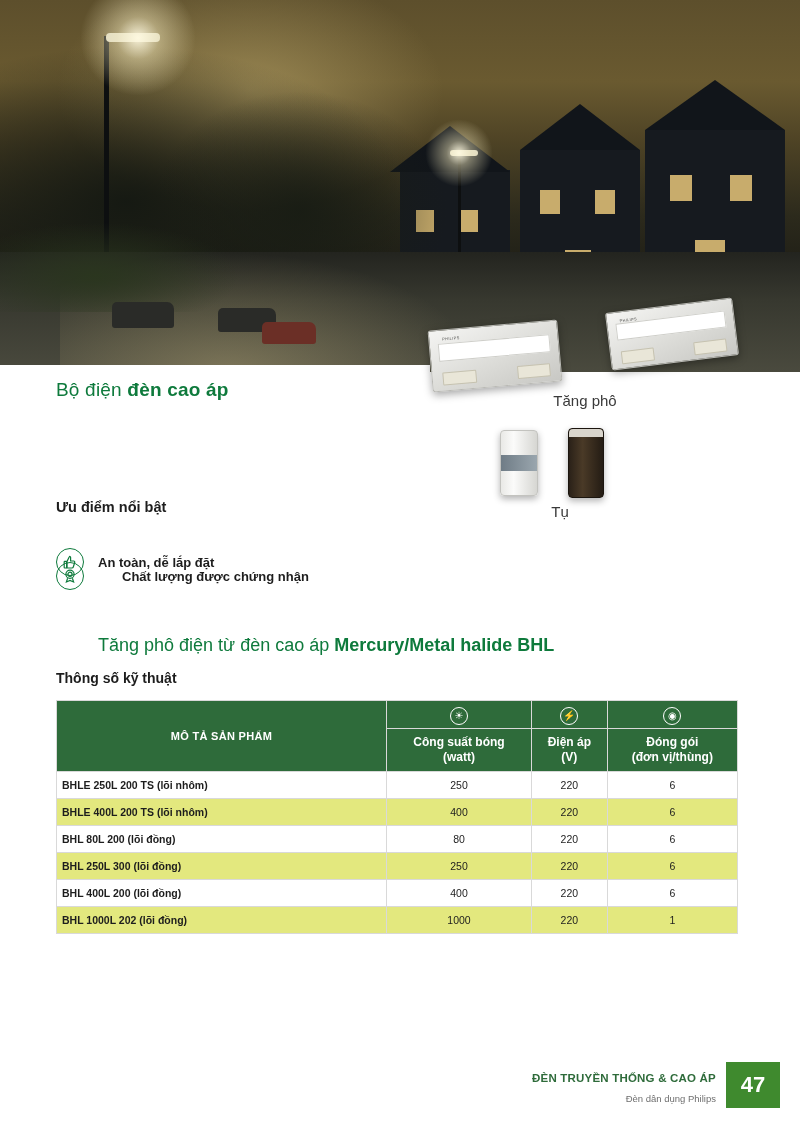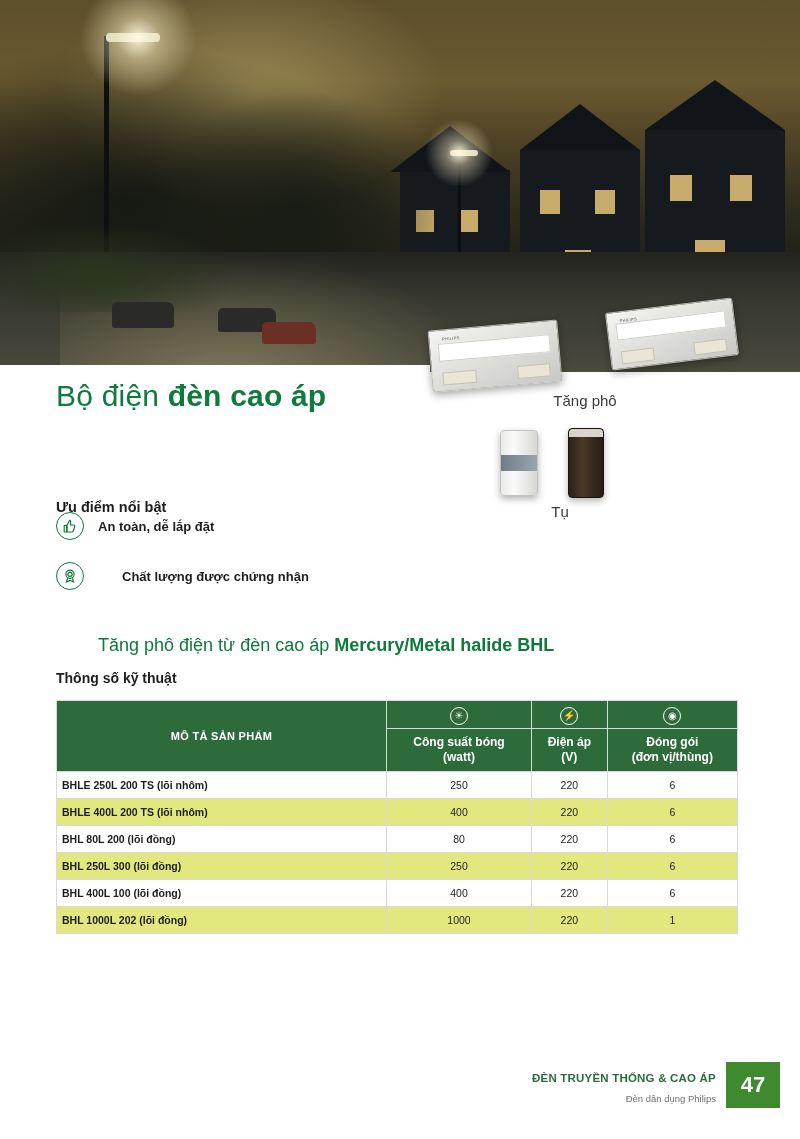--- a/index.html
+++ b/index.html
@@ -133,21 +133,21 @@
   .photo-caption {
     position: absolute;
     font-size: 15px;
     color: #3a3a3a;
     text-align: center;
   }
 
   
   .main-title {
     position: absolute; left: 56px; top: 379px;
-    font-size: 30px; color: #0e7a3c; letter-spacing: .2px;
+    font-size: 19px; color: #0e7a3c; letter-spacing: .2px;
   }
   .main-title b { font-weight: bold; }
   .main-title span.light { font-weight: normal; }
 
   .section-heading {
     position: absolute; left: 56px; top: 487px;
     font-size: 14.5px; font-weight: bold; color: #1d1d1d; margin-top: 12px;
   }
 
   .benefit {
@@ -307,21 +307,21 @@
 
   <div class="photo-caption" style="left:505px; top:503px; width:110px;">Tụ</div>
 </div>
 
 <div class="main-title">
   <span class="light">Bộ điện </span><b>đèn cao áp</b>
 </div>
 
 <div class="section-heading">Ưu điểm nổi bật</div>
 
-<div class="benefit" style="top:512px;">
+<div class="benefit" style="top:548px;">
   <span class="benefit-icon">
     <svg width="16" height="16" viewBox="0 0 16 16" fill="none" stroke="#0e7a3c" stroke-width="1.2">
       <path d="M5 14V7.5l2.2-4.6c.3-.7 1.4-.5 1.4.3V7h3.1c.8 0 1.3.8 1 1.5L11.3 13c-.2.6-.8 1-1.4 1H5z"></path>
       <rect x="2.2" y="7.4" width="2.4" height="6.6" rx=".5"></rect>
     </svg>
   </span>
   <span class="benefit-text">An toàn, dễ lắp đặt</span>
 </div>
 
 <div class="benefit" style="top:562px;gap:38px;">
@@ -388,21 +388,21 @@
       <td class="num">220</td>
       <td class="num">6</td>
     </tr>
     <tr class="alt">
       <td class="desc">BHL 250L 300 (lõi đồng)</td>
       <td class="num">250</td>
       <td class="num">220</td>
       <td class="num">6</td>
     </tr>
     <tr class="plain">
-      <td class="desc">BHL 400L 100 (lõi đồng)</td>
+      <td class="desc">BHL 400L 200 (lõi đồng)</td>
       <td class="num">400</td>
       <td class="num">220</td>
       <td class="num">6</td>
     </tr>
     <tr class="alt">
       <td class="desc">BHL 1000L 202 (lõi đồng)</td>
       <td class="num">1000</td>
       <td class="num">220</td>
       <td class="num">1</td>
     </tr>

